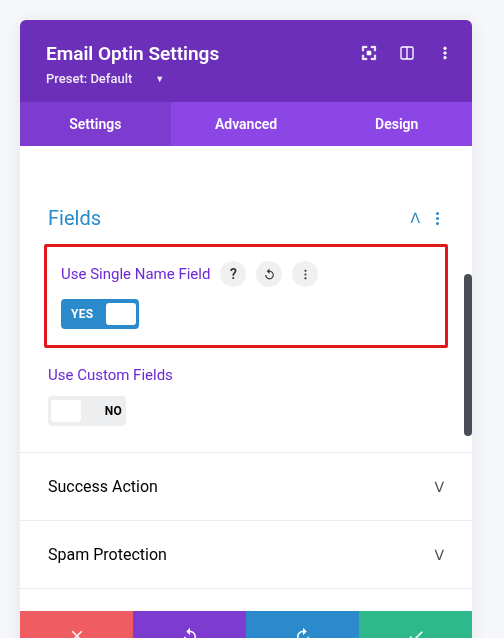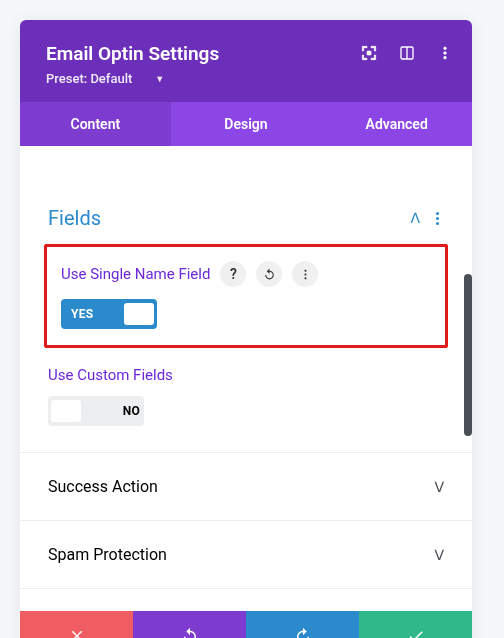--- a/index.html
+++ b/index.html
@@ -61,21 +61,21 @@
     .field-row { display:flex; align-items:center; gap:10px; margin-bottom:12px; }
     .field-label { color:#6d28d9; font-size:15px; font-weight:400; }
     .pill {
       width:26px; height:26px; border-radius:50%;
       background:#f0f0f0; display:flex; align-items:center; justify-content:center;
       font-size:14px; color:#333; cursor:pointer; font-weight:600;
     }
     .pill svg { width:13px; height:13px; fill:#333; }
     
     .toggle {
-      width: 96px; height: 30px; border-radius: 4px;
+      width: 78px; height: 30px; border-radius: 4px;
       position: relative; cursor:pointer;
       display:flex; align-items:center;padding-left:16px;
     }
     .toggle.on { background:#2a8acb; }
     .toggle.on .knob { right:3px; }
     .toggle.on .txt { left:10px; color:#fff; }
     .toggle.off { background:#eceef0; }
     .toggle.off .knob { left:3px; }
     .toggle.off .txt { right:4px; color:#000000; }
     .toggle .knob {
@@ -138,23 +138,23 @@
         <svg viewBox="0 0 24 24">
             <circle cx="12" cy="5" r="2"></circle>
             <circle cx="12" cy="12" r="2"></circle>
             <circle cx="12" cy="19" r="2"></circle>
           </svg>
       </div>
     </div>
   </div>
 
   <div class="tabs">
-    <div class="tab active">Content</div>
+    <div class="tab active">Settings</div>
+    <div class="tab">Advanced</div>
     <div class="tab">Design</div>
-    <div class="tab">Advanced</div>
   </div>
 
   <div class="body">
 
     <div class="section-head">
       <span class="title-open">Fields</span>
       <div class="right">
         <span class="chev">ᐱ</span>
         <div class="vdots acc">
             <span></span>

